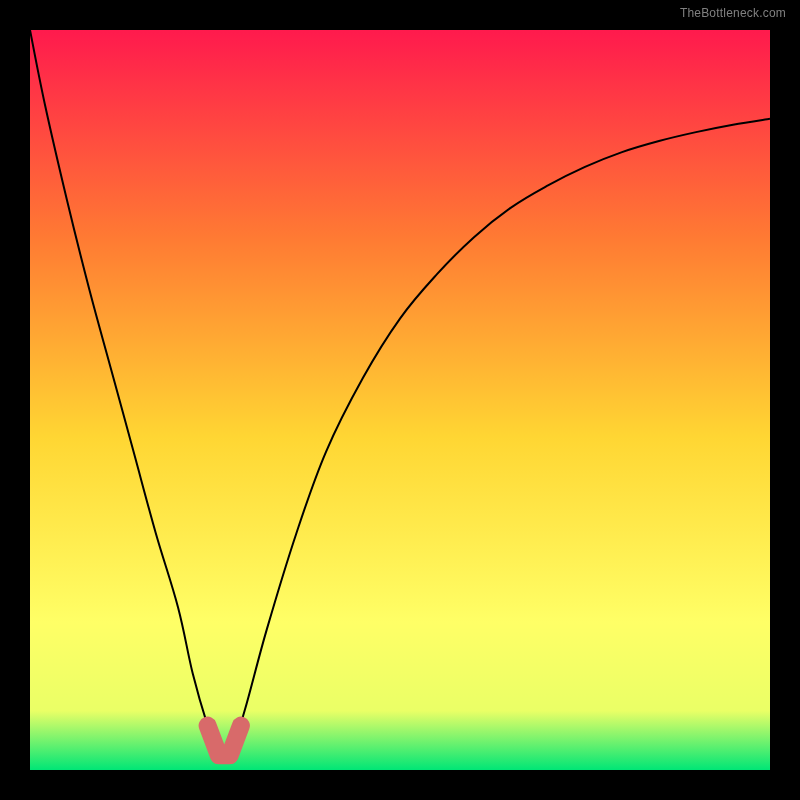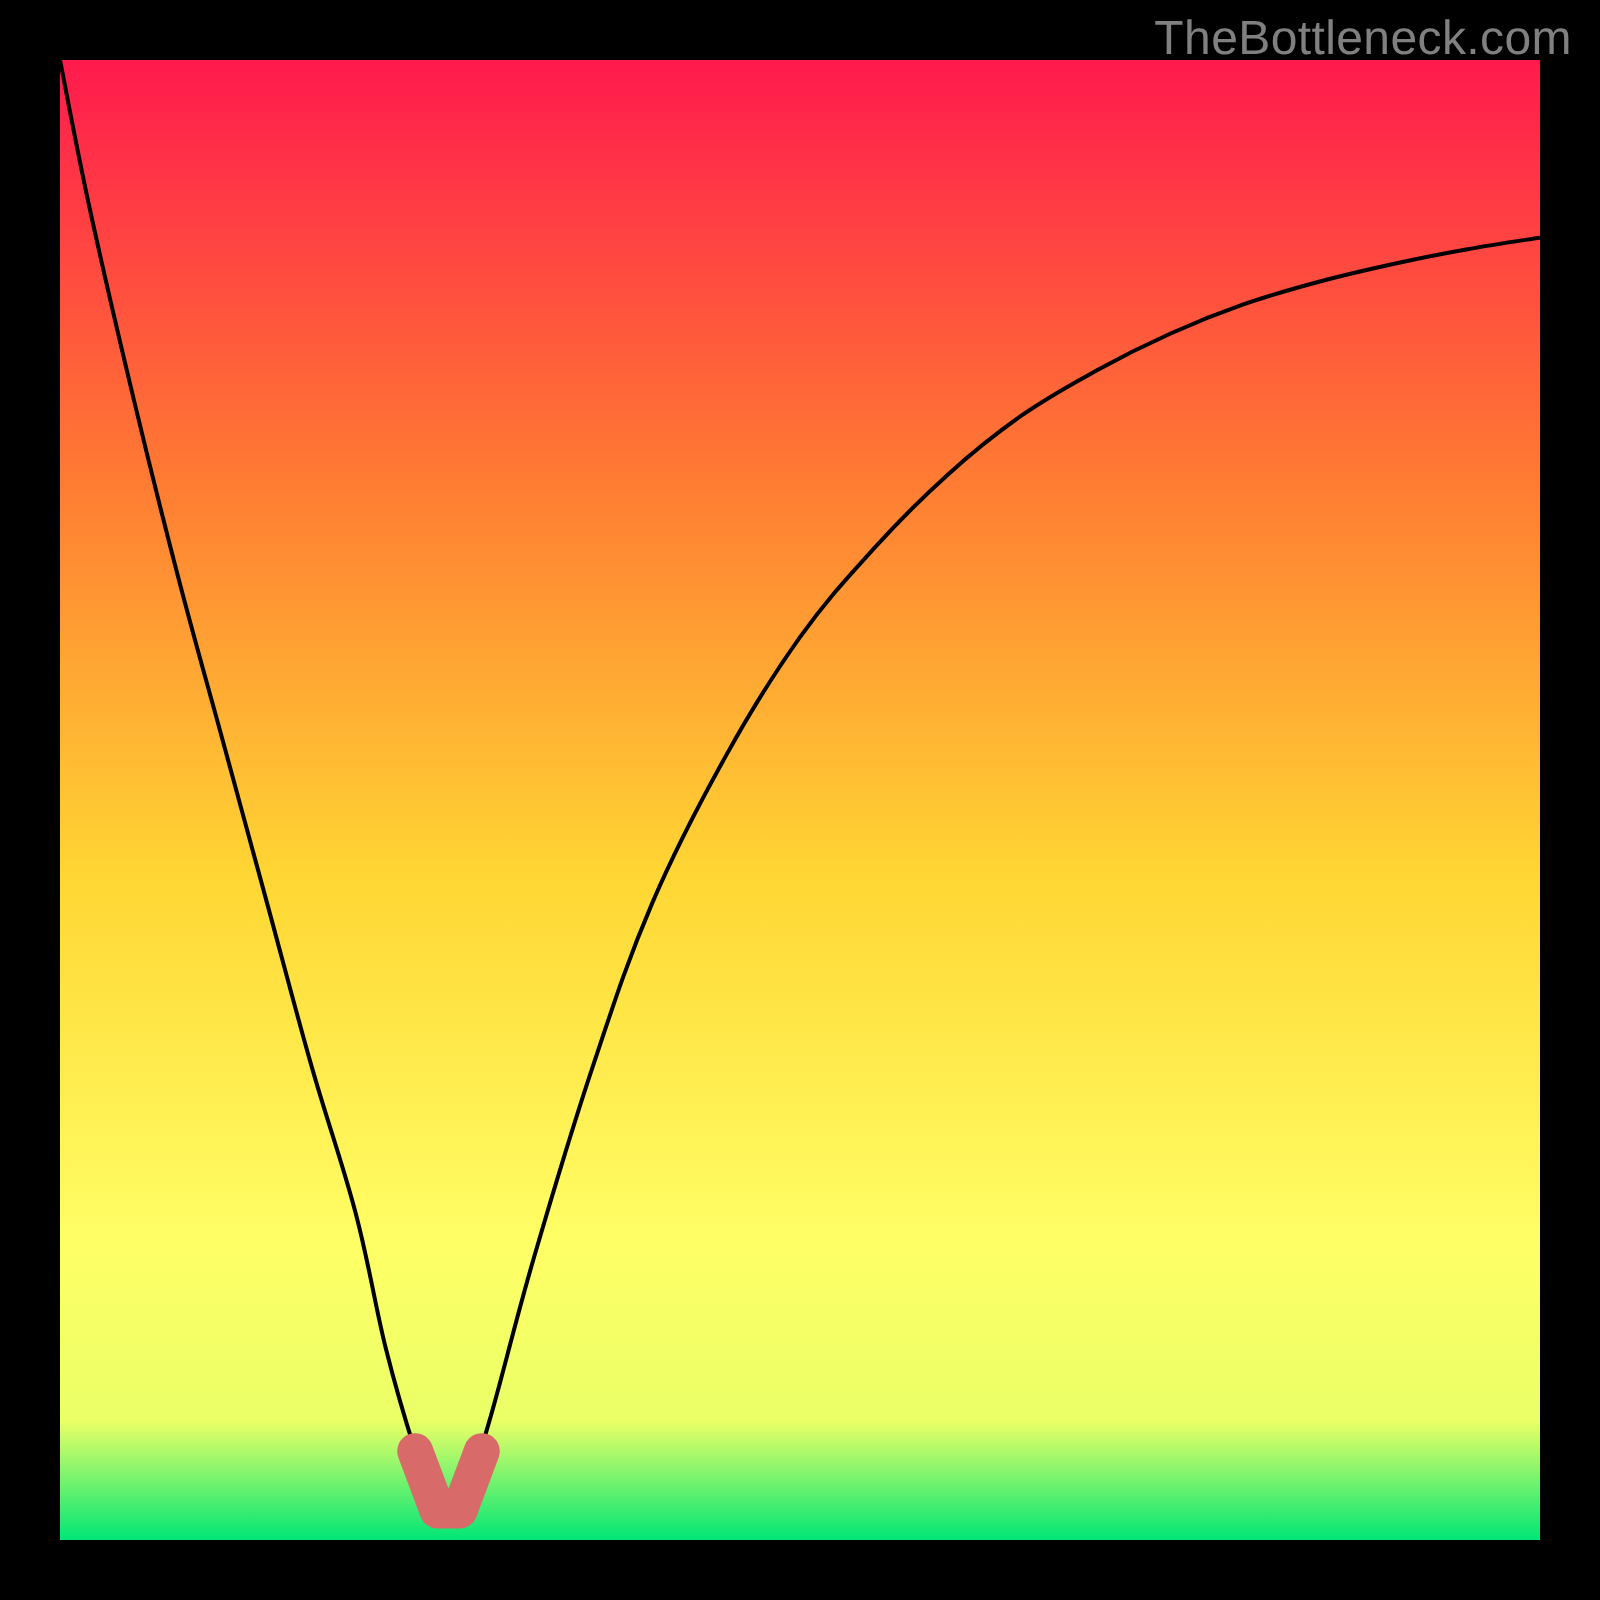--- a/index.html
+++ b/index.html
@@ -8,21 +8,21 @@
     position: relative;
     width: 800px;
     height: 800px;
     background: #000;
   }
   .watermark {
     position: absolute;
     top: 6px;
     right: 14px;
     font-family: Arial, Helvetica, sans-serif;
-    font-size: 24px;
+    font-size: 12px;
     color: #808080;
     letter-spacing: 0.2px;
   }
   .plot {
     position: absolute;
     left: 30px;
     top: 30px;
     width: 740px;
     height: 740px;
   }

